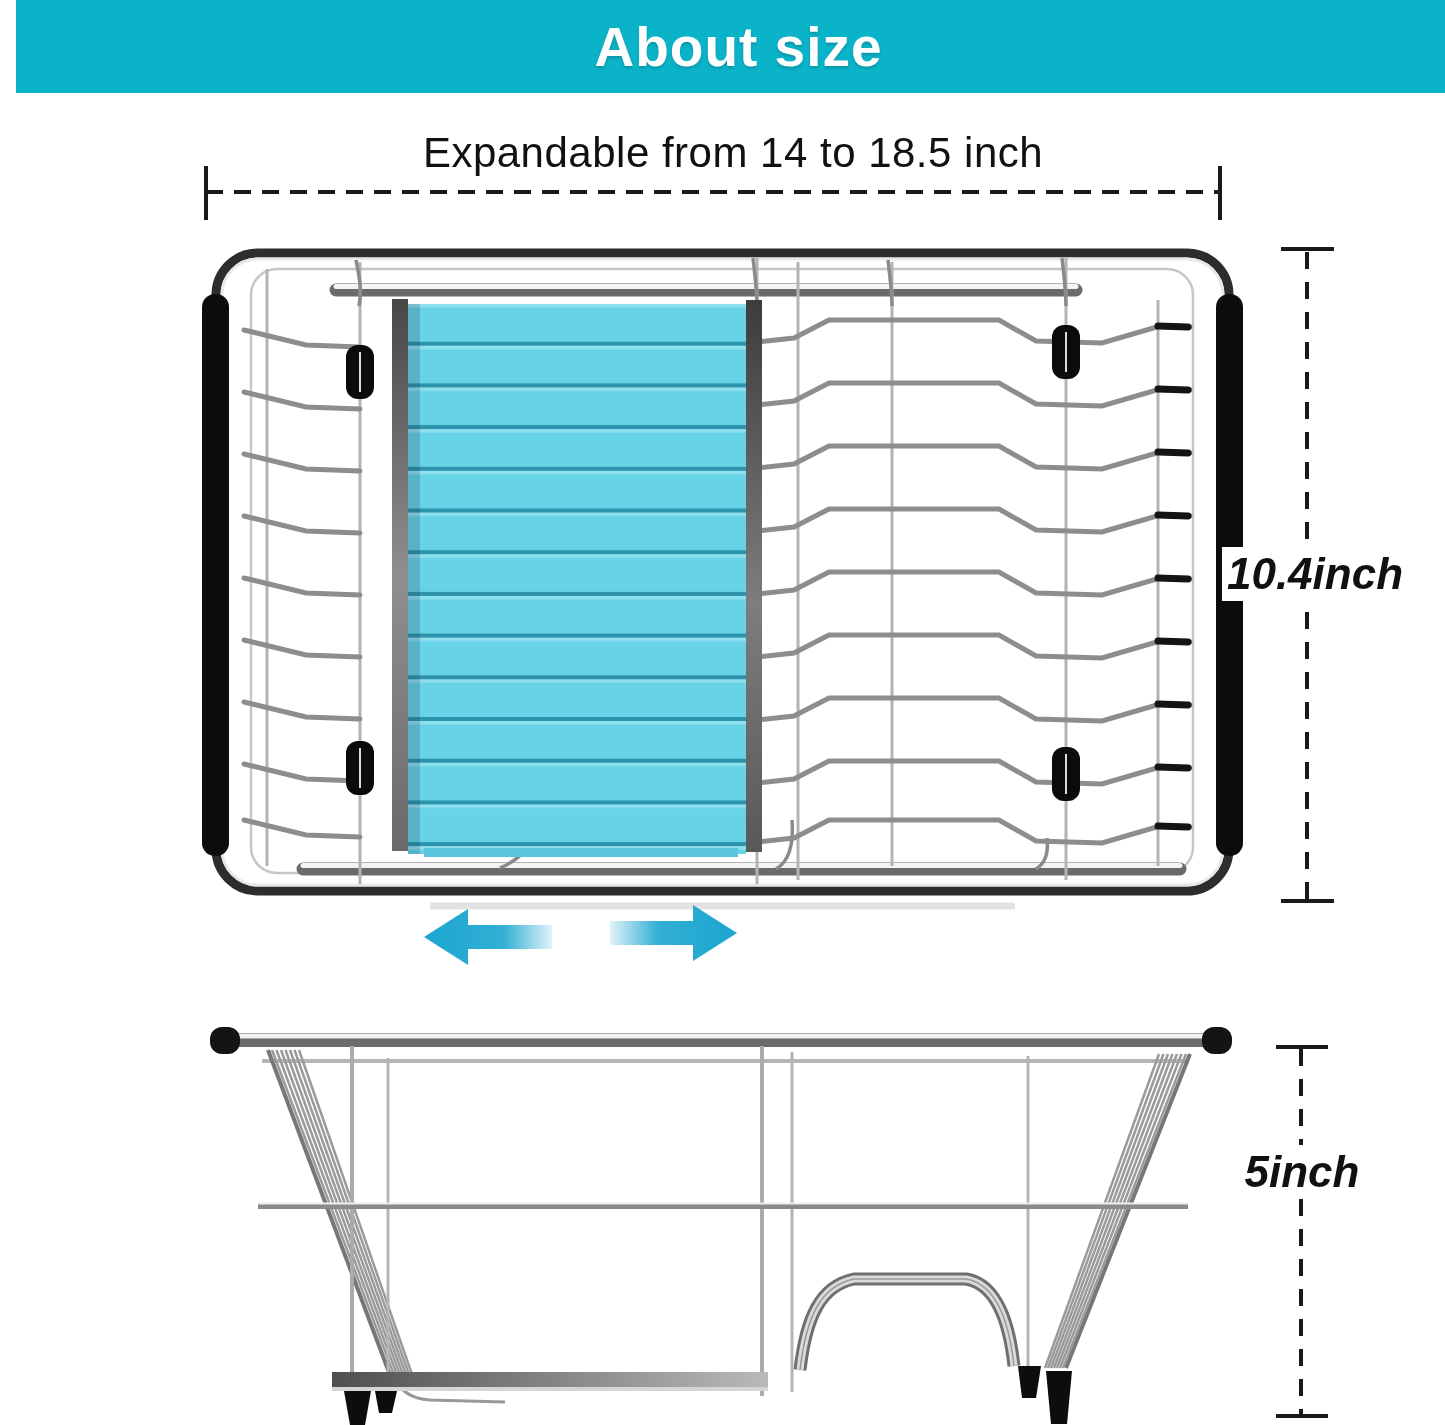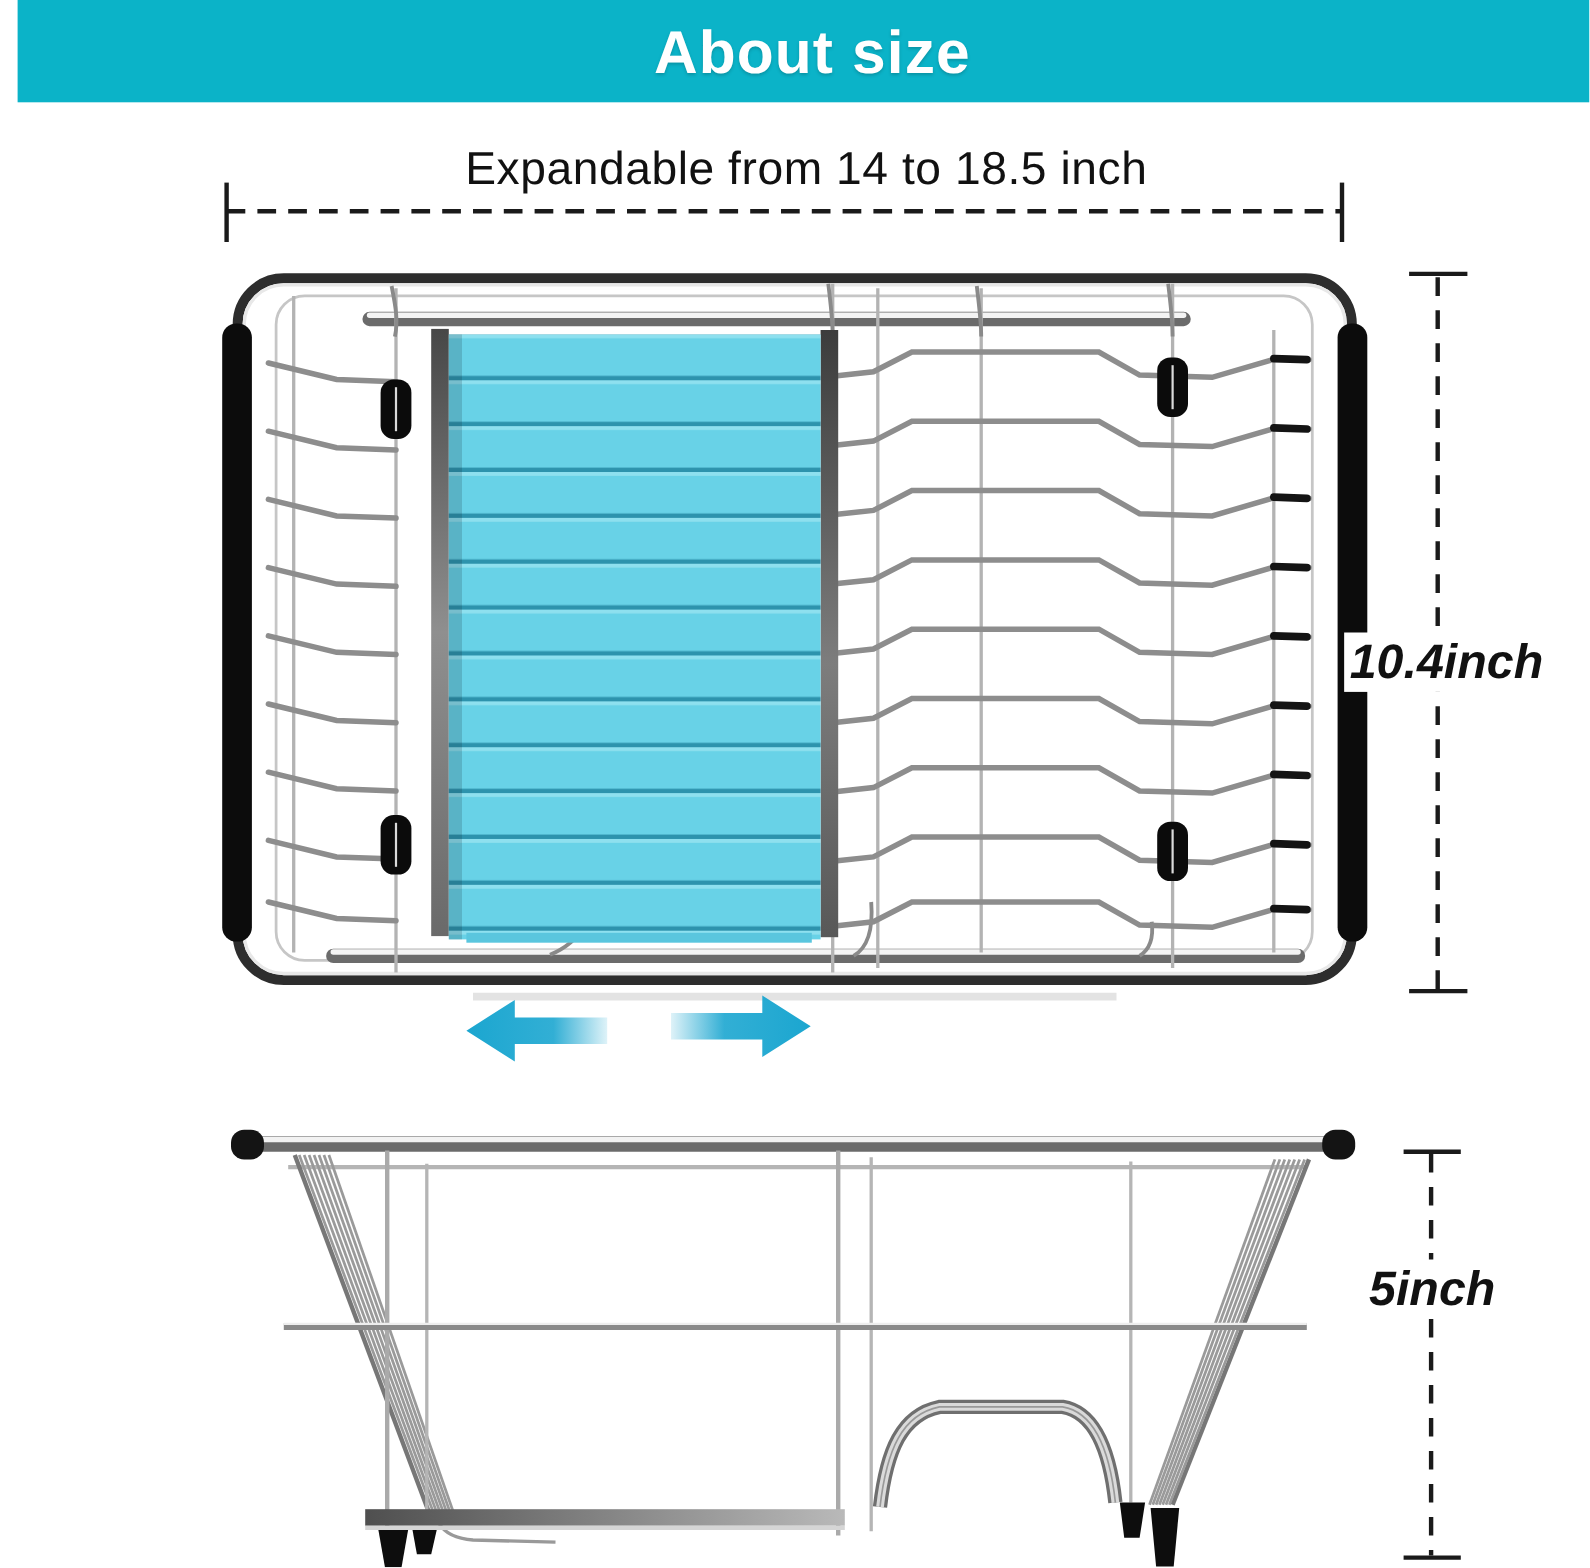--- a/index.html
+++ b/index.html
@@ -26,21 +26,21 @@
   }
   .expand-label{
     left:733px;top:129px;transform:translateX(-50%);
     font-size:42px;letter-spacing:.5px;
   }
   .num-label{
     font-style:italic;font-weight:bold;font-size:44px;
     background:#ffffff;padding:2px 5px;
     transform:translate(-50%,-50%);
   }
-  .depth-label{left:1315px;top:574px;margin-top:28px;}
+  .depth-label{left:1315px;top:574px;}
   .height-label{left:1302px;top:1172px;}
 </style>
 </head>
 <body>
 
 <div class="stage">
 
   <div class="banner">
     <div class="banner-title">About size</div>
   </div>

